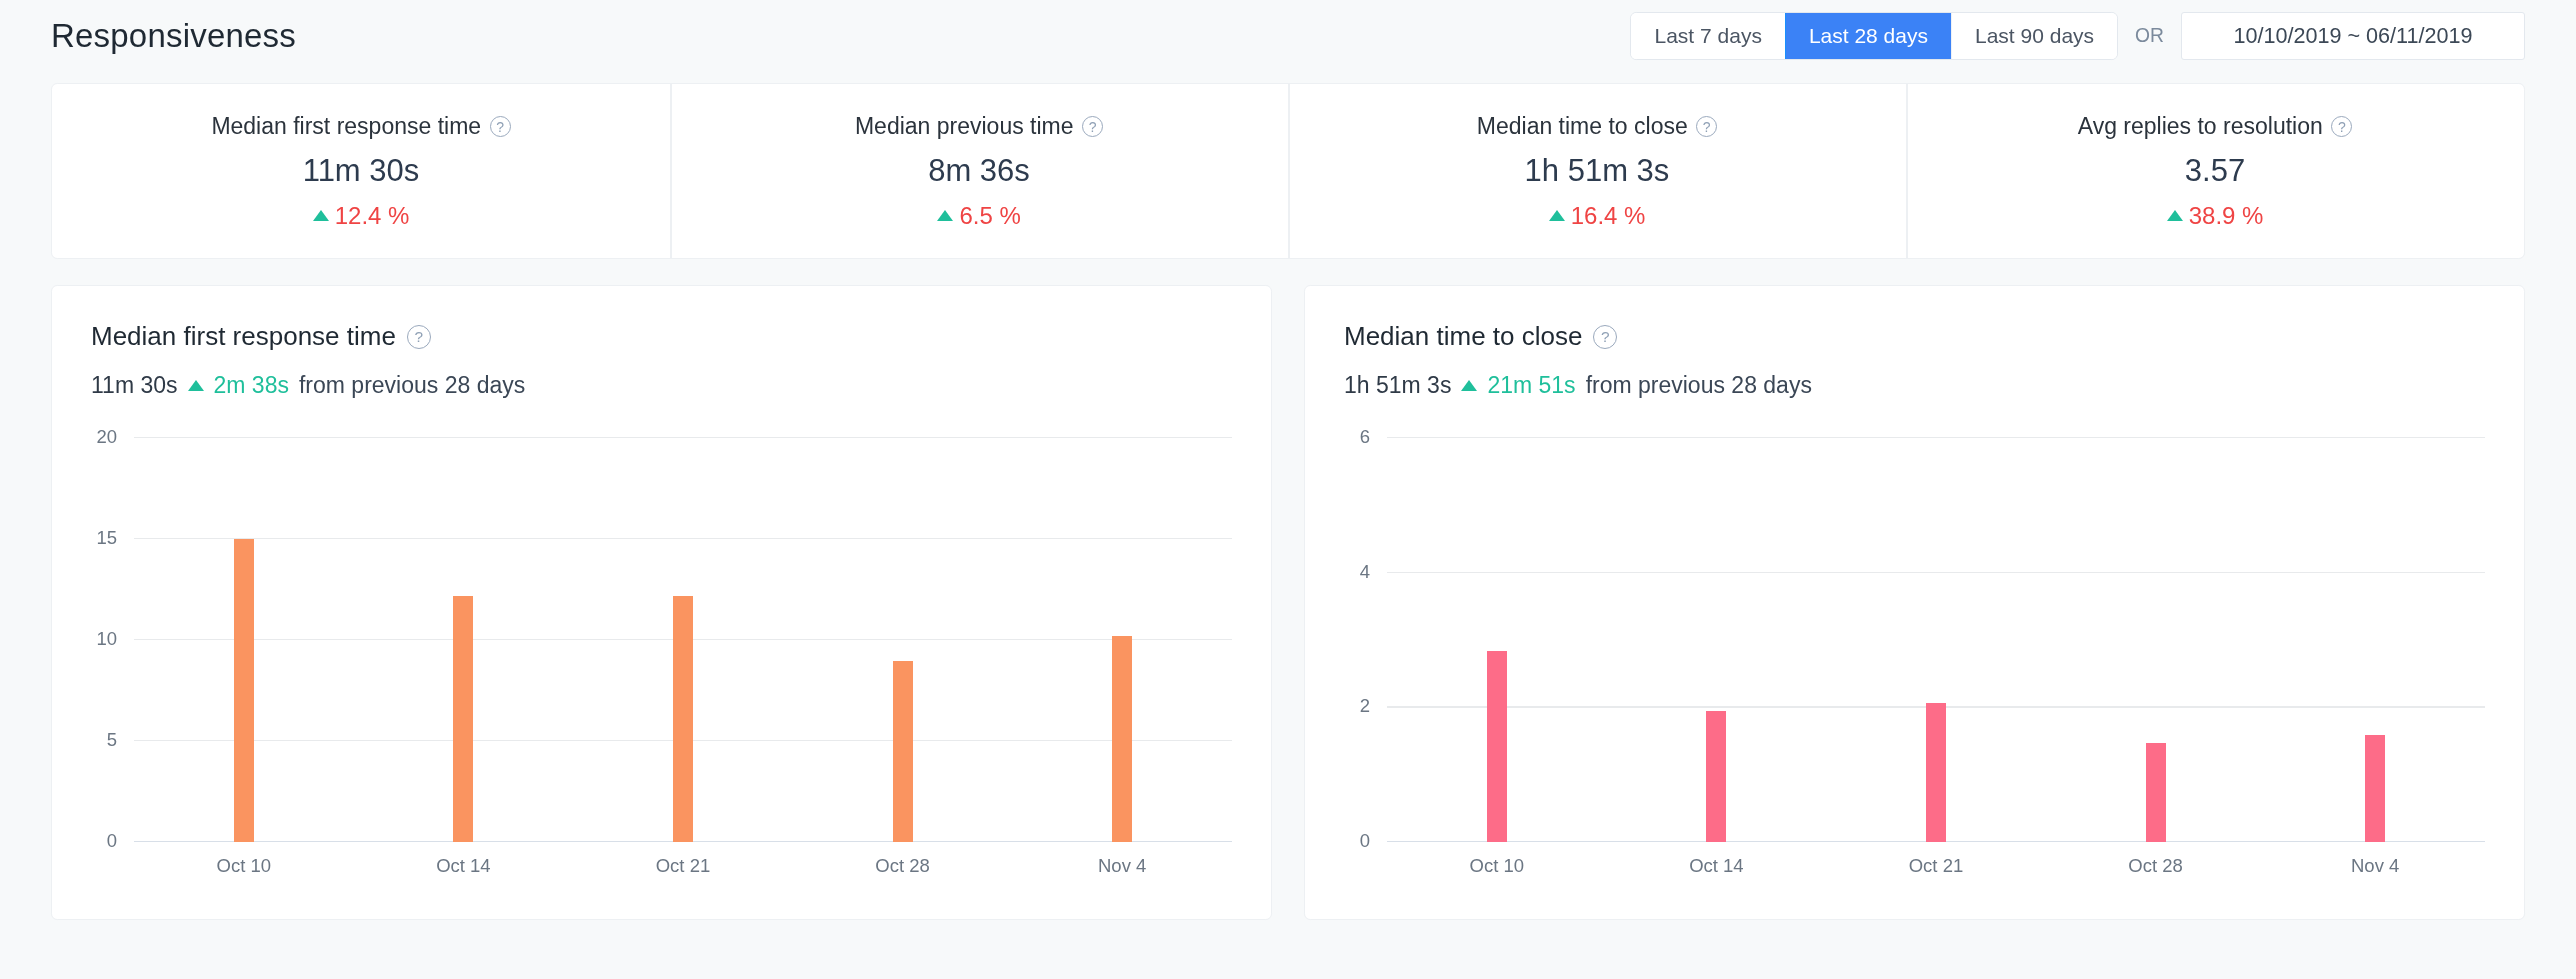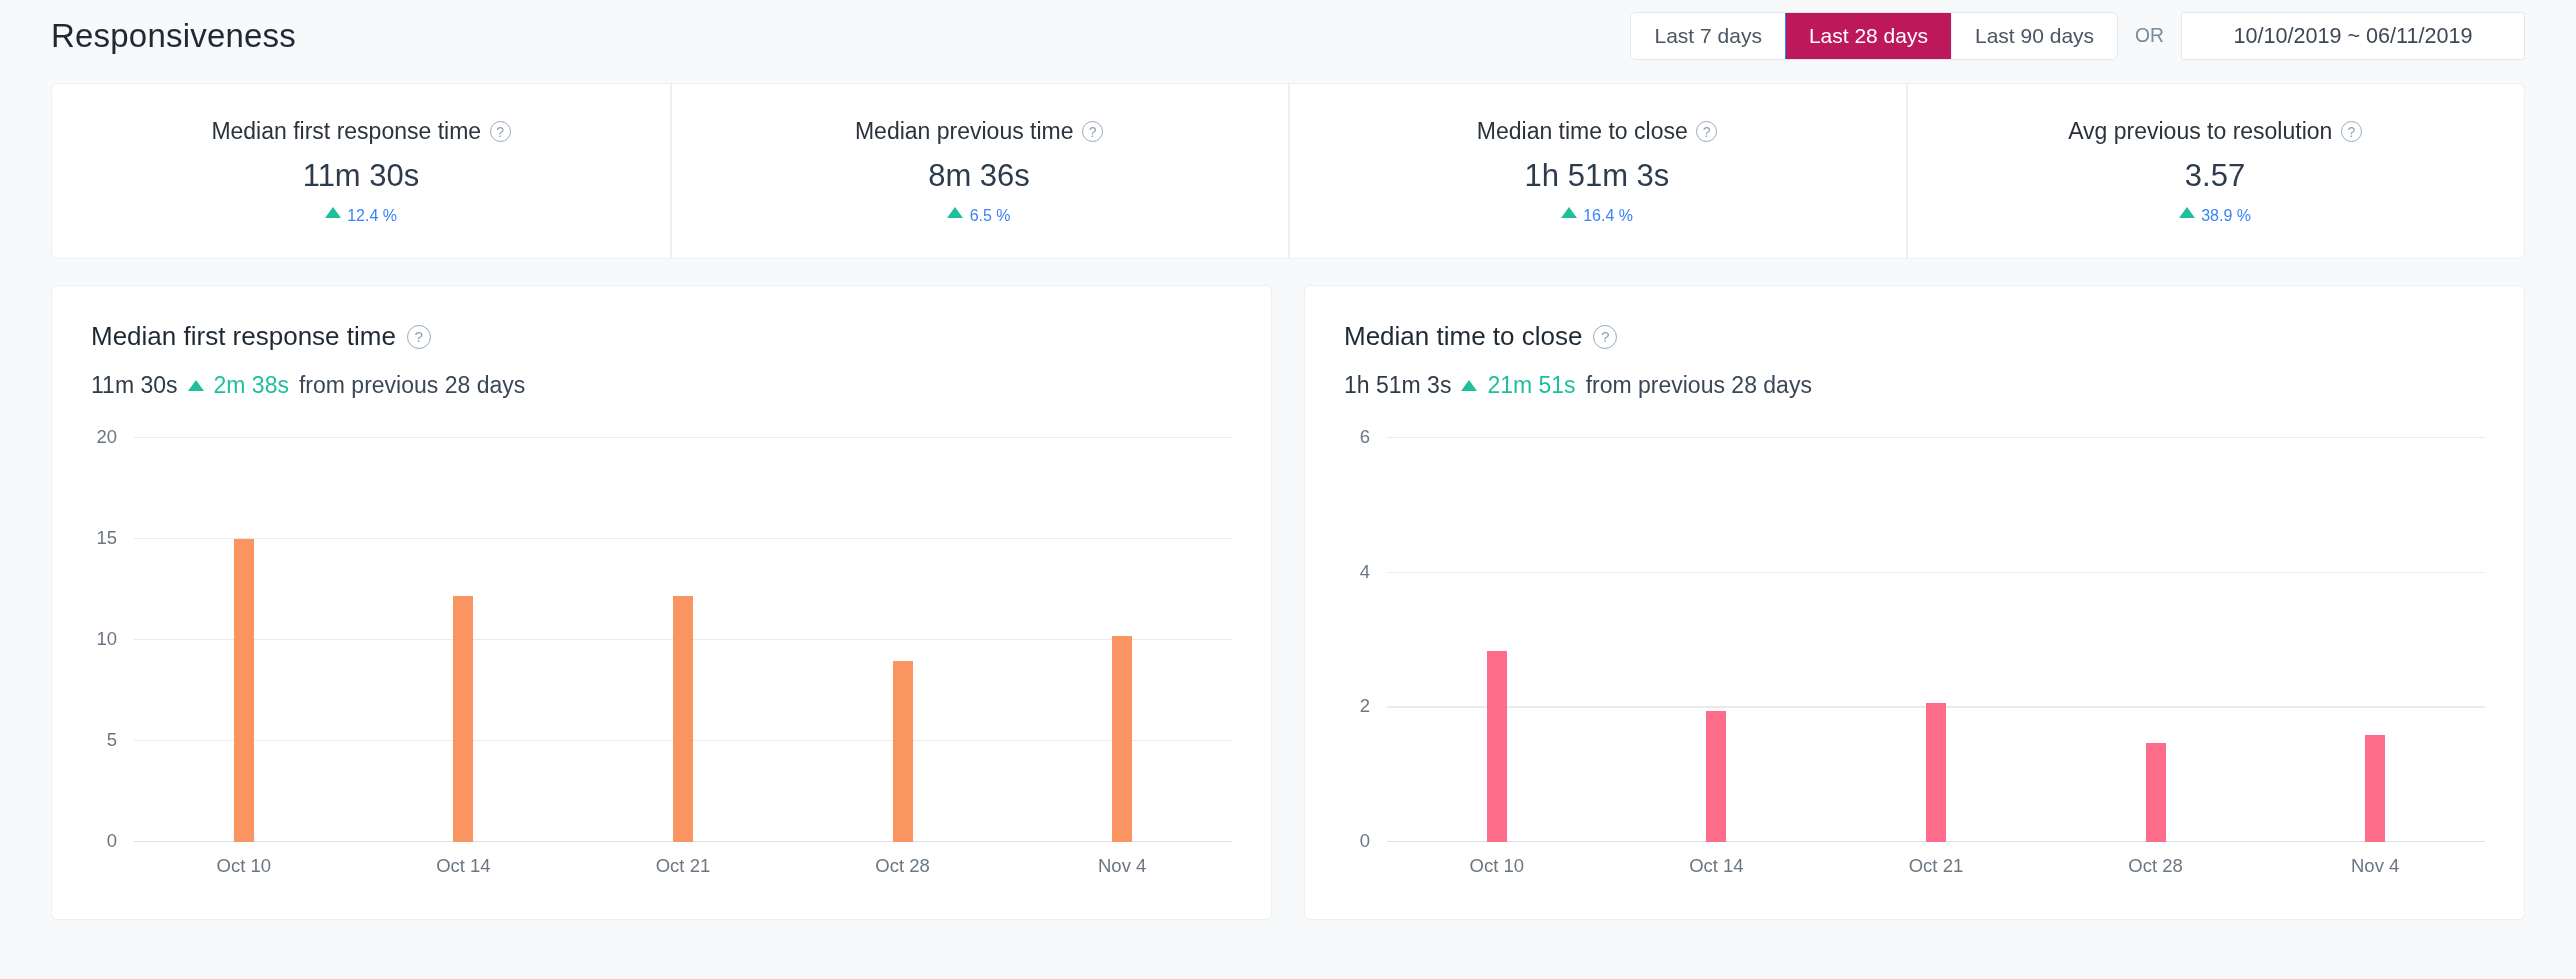--- a/index.html
+++ b/index.html
@@ -28,21 +28,21 @@
     height: 48px;
   }
   .range-btn {
     display: flex; align-items: center; justify-content: center;
     padding: 0 23px;
     font-size: 21px; color: #4b5563; background: #ffffff;
     border: none; cursor: pointer; white-space: nowrap;
     font-family: "Liberation Sans", sans-serif;
   }
   .range-btn + .range-btn { border-left: 1.5px solid #eef1f5; }
-  .range-btn.active { background: #be185d; color: #ffffff; border-left-color: #1890ff; }
+  .range-btn.active { background: #3b82f6; color: #ffffff; border-left-color: #1890ff; }
   .or-label {
     font-size: 19.3px; color: #7b8a9c; margin: 0 17px; font-weight: 400;
   }
   .date-field {
     height: 48px; min-width: 344px;
     border: 1.5px solid #e3e8ee; border-radius: 3px; background: #ffffff;
     display: flex; align-items: center; justify-content: center;
     font-size: 21.6px; color: #3c4856; padding: 0 20px; white-space: nowrap;
     cursor: pointer;
   }
@@ -67,22 +67,22 @@
     width: 1.5px; background: #edf0f3;
   }
   .kpi-label {
     font-size: 23px; color: #2b333c; font-weight: 400;
     display: flex; align-items: center; gap: 8.5px; margin-bottom: 13px;
   }
   .kpi-value {
     font-size: 31px; color: #2d3b4e; font-weight: 400; margin-bottom: 12.4px;
   }
   .kpi-delta {
-    font-size: 16px; color: #3b82f6;
-    display: flex; align-items: flex-start; gap: 6.2px;
+    font-size: 24px; color: #ef4444;
+    display: flex; align-items: center; gap: 6.2px;
   }
 
   
   .help-icon {
     width: 21px; height: 21px; flex: 0 0 21px;
     border: 1.5px solid #9aa9bd; border-radius: 50%;
     display: inline-flex; align-items: center; justify-content: center;
     font-size: 14px; color: #8fa0b5; line-height: 1;
     cursor: pointer; font-family: "Liberation Sans", sans-serif;
   }
@@ -208,21 +208,21 @@
       </div>
       <div class="kpi-value">1h 51m 3s</div>
       <div class="kpi-delta">
         <span class="tri-up"></span>
         <span>16.4 %</span>
       </div>
     </div>
 
     <div class="kpi-cell">
       <div class="kpi-label">
-        <span>Avg previous to resolution</span>
+        <span>Avg replies to resolution</span>
         <span class="help-icon">?</span>
       </div>
       <div class="kpi-value">3.57</div>
       <div class="kpi-delta">
         <span class="tri-up"></span>
         <span>38.9 %</span>
       </div>
     </div>
 
   </div>

